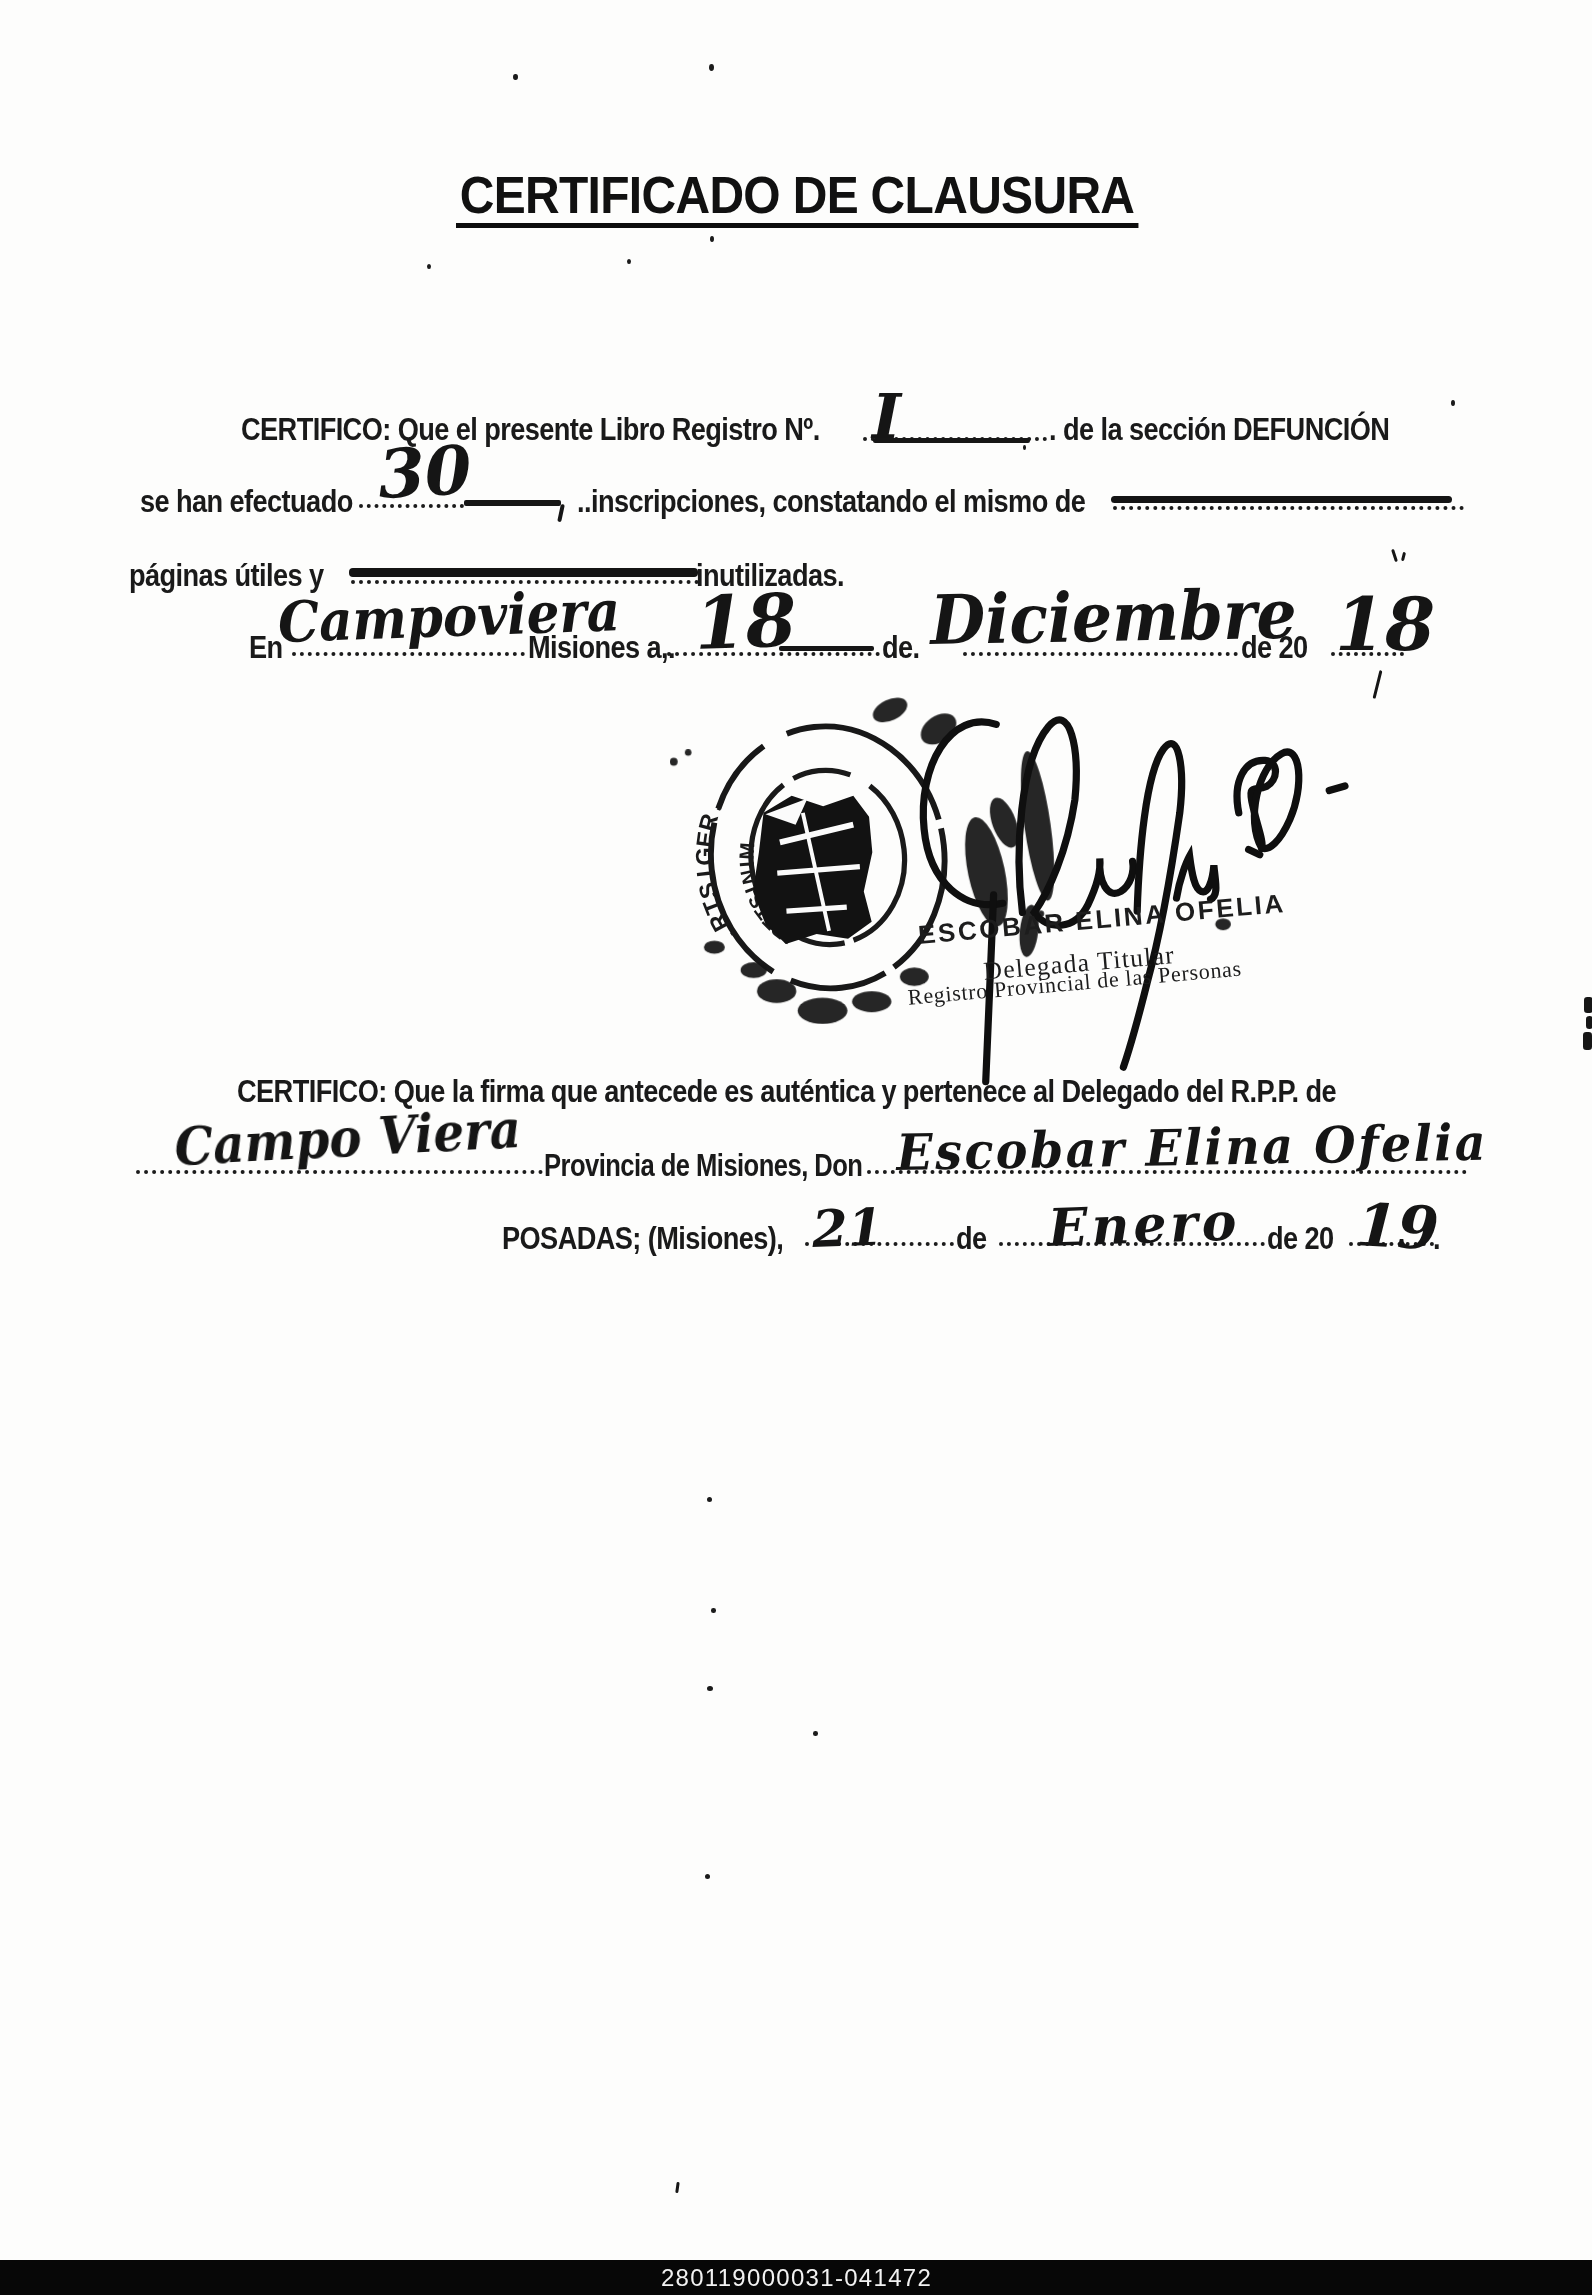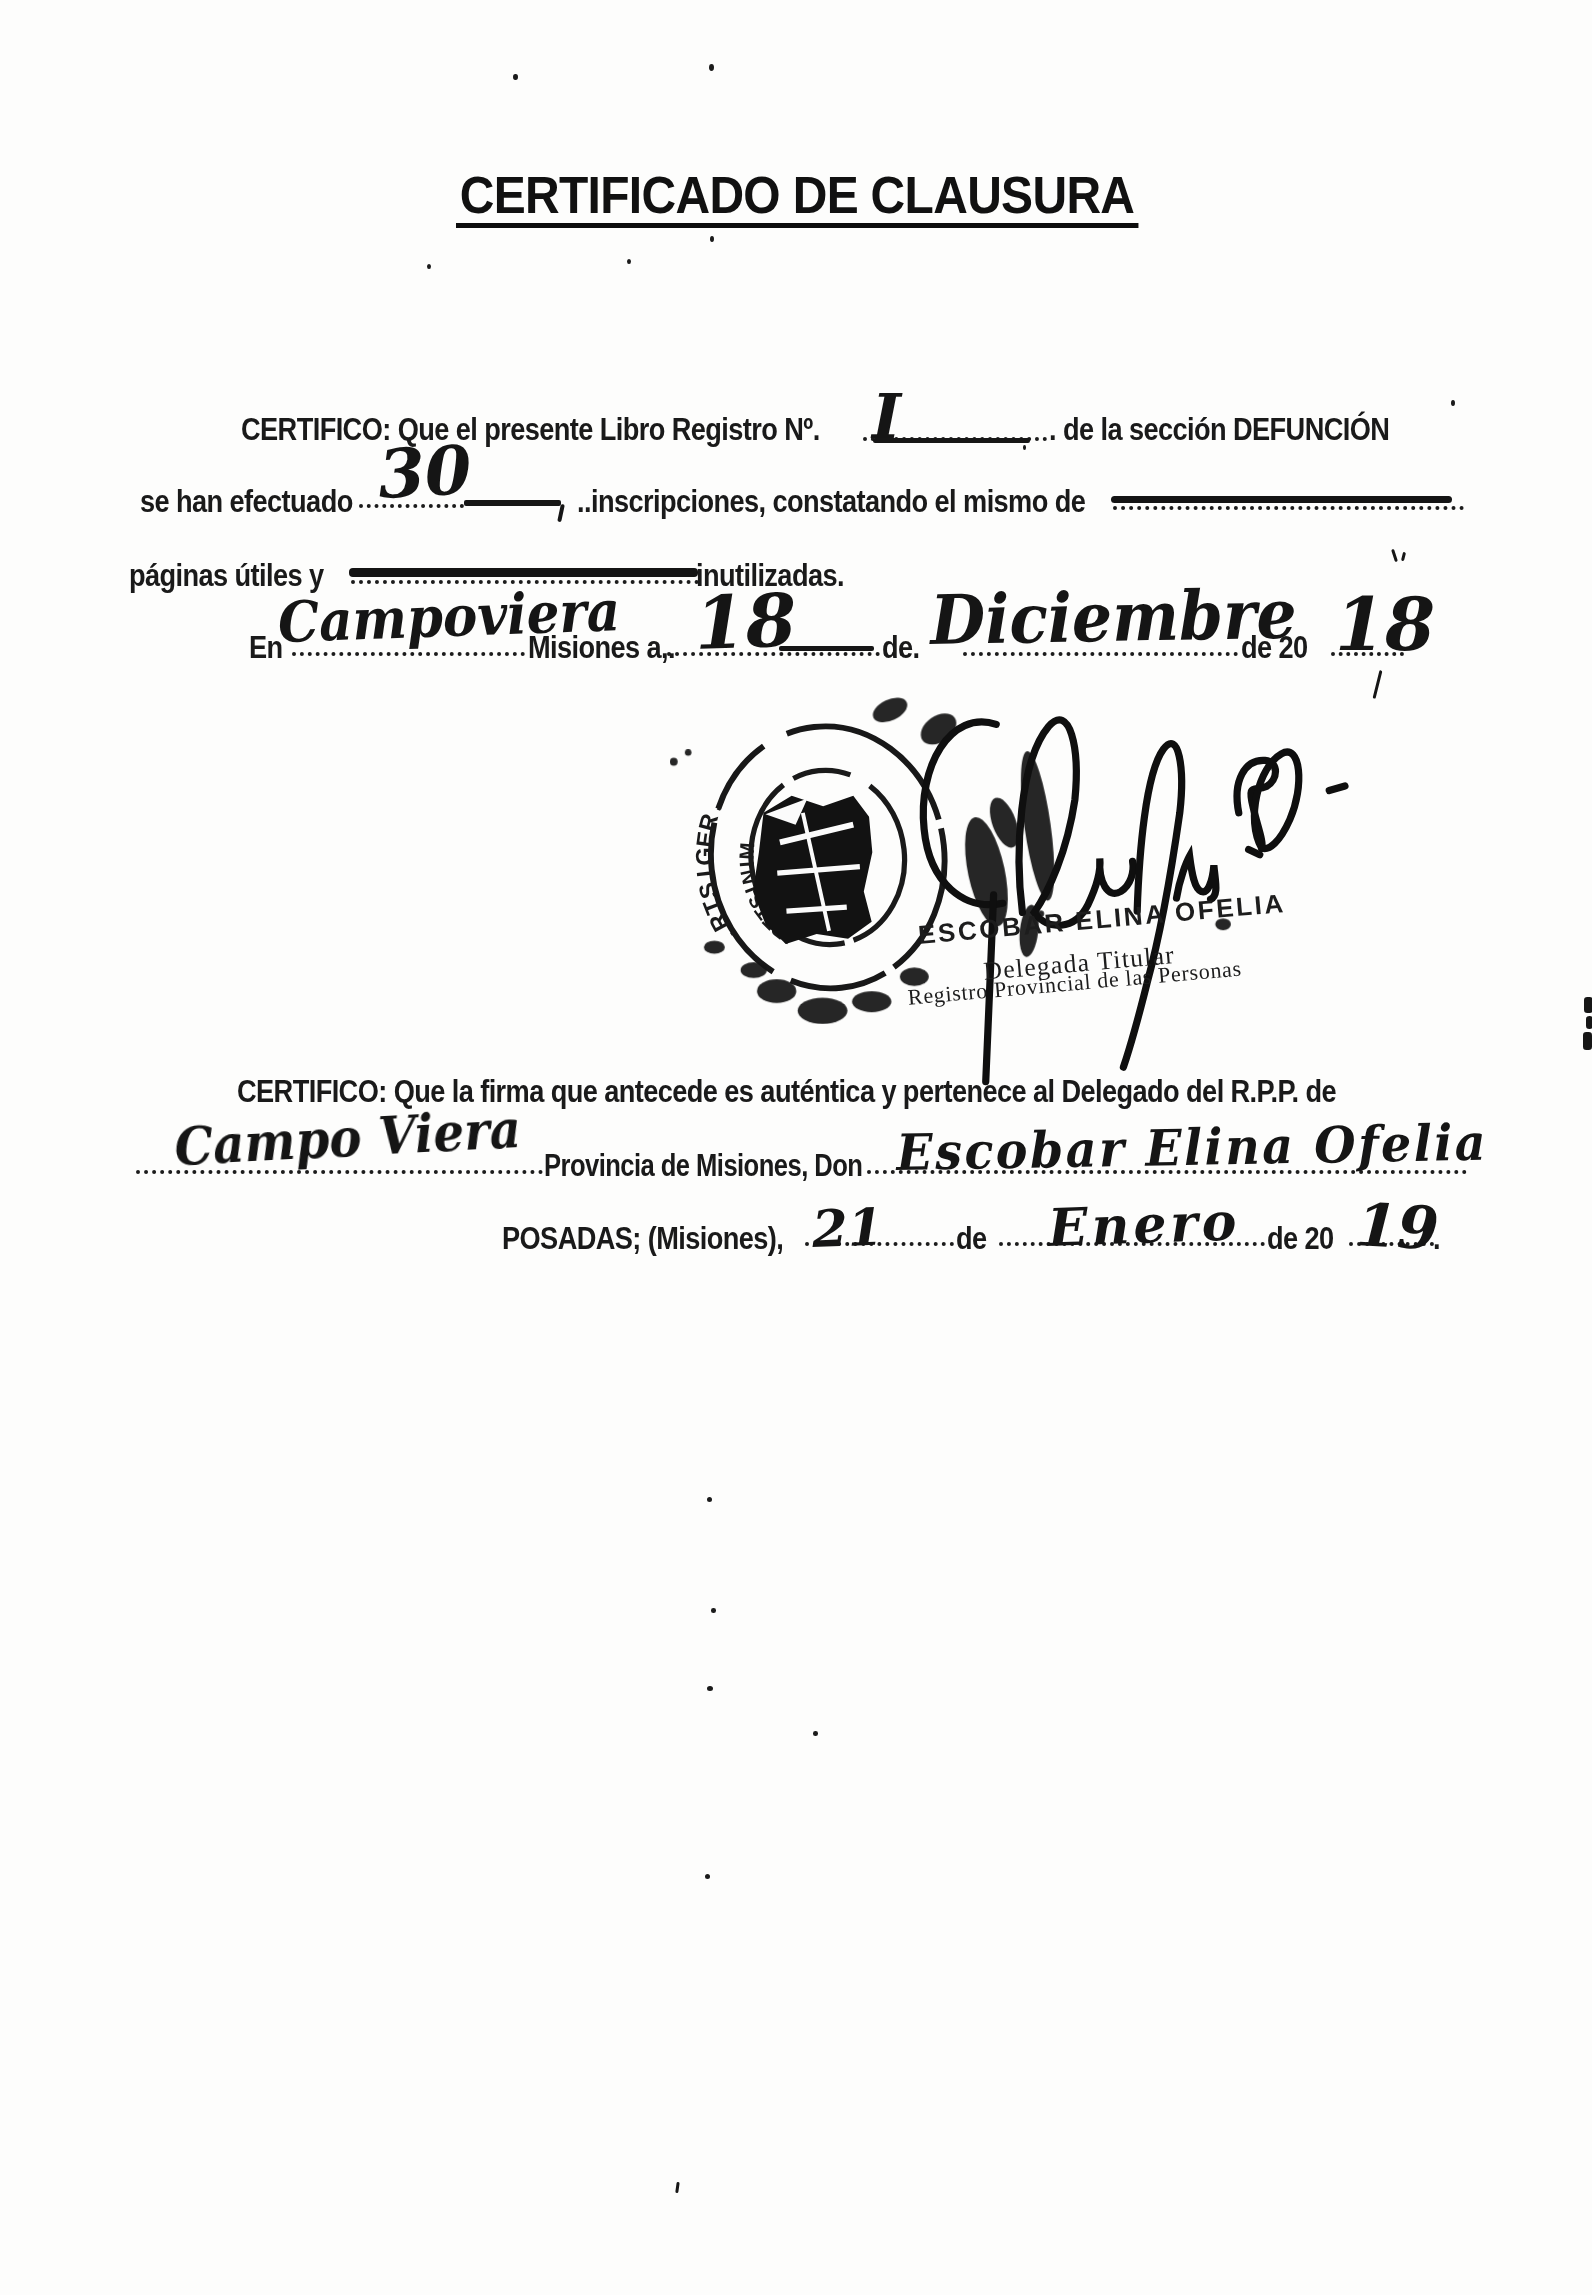--- a/index.html
+++ b/index.html
@@ -197,15 +197,18 @@
   <div class="speck" style="left:711px; top:1608px; width:4.6px; height:4.6px;"></div>
   <div class="speck" style="left:707px; top:1686px; width:5.9px; height:5.2px;"></div>
   <div class="speck" style="left:813px; top:1731px; width:4.6px; height:4.6px;"></div>
   <div class="speck" style="left:705px; top:1874px; width:5.2px; height:5.2px;"></div>
   <div class="stroke" style="left:676px; top:2182px; width:3.3px; height:10.5px; transform:rotate(8deg);"></div>
 
   <div class="stroke" style="left:1584px; top:997px; width:8.5px; height:15.7px; border-radius:3.3px;"></div>
   <div class="stroke" style="left:1586px; top:1016px; width:6.6px; height:13px; border-radius:3.3px;"></div>
   <div class="stroke" style="left:1583px; top:1032px; width:9.2px; height:18.4px; border-radius:3.3px;"></div>
 
+  <div class="footer-bar">
+    <span class="footer-code">280119000031-041472</span>
+  </div>
 
 </div>
 
 
 </body></html>

